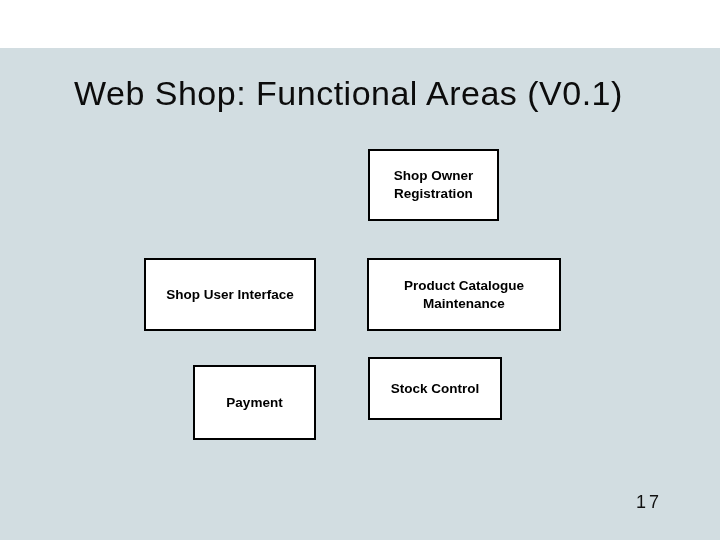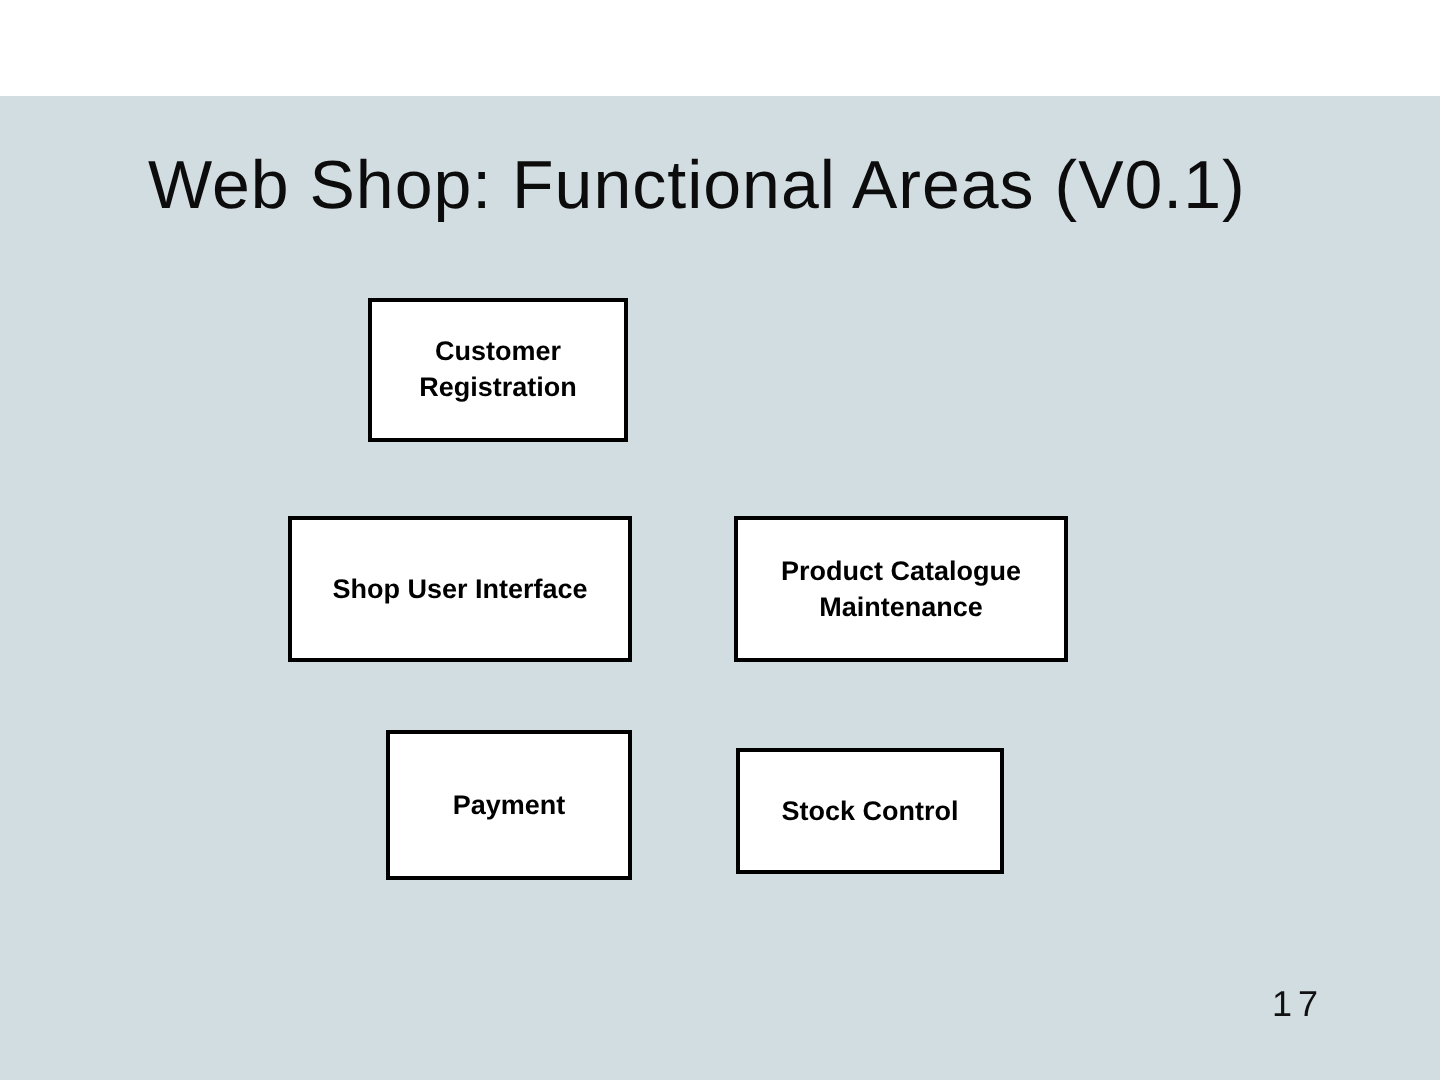--- a/index.html
+++ b/index.html
@@ -53,46 +53,46 @@
     font-weight: 700;
     font-size: 13.5px;
     line-height: 18px;
     color: #000000;
     padding: 4px 10px;
   }
 
   .fn-box-1 { left: 184px; top: 149px; width: 130px; height: 72px; }
   .fn-box-2 { left: 368px; top: 149px; width: 131px; height: 72px; }
   .fn-box-3 { left: 144px; top: 258px; width: 172px; height: 73px; }
-  .fn-box-4 { left: 367px; top: 258px; width: 167px; height: 73px; }
+  .fn-box-4 { left: 367px; top: 258px; width: 194px; height: 73px; }
   .fn-box-5 { left: 193px; top: 365px; width: 123px; height: 75px; }
-  .fn-box-6 { left: 368px; top: 374px; width: 134px; height: 63px; }
+  .fn-box-6 { left: 368px; top: 357px; width: 134px; height: 63px; }
 
   .page-number {
     position: absolute;
     left: 636px;
     top: 492px;
     font-size: 18px;
     letter-spacing: 3px;
     color: #111111;
   }
 </style>
 </head>
 <body>
 
 <div class="slide">
 
   <div class="slide-body"></div>
 
   <h1 class="slide-title">Web Shop: Functional Areas (V0.1)</h1>
 
-  <div class="fn-box fn-box-1">
-    <span>Customer Registration</span>
+
+  <div class="fn-box fn-box-2">
+    <span>Shop Owner Registration</span>
   </div>
-
 
   <div class="fn-box fn-box-3">
     <span>Shop User Interface</span>
   </div>
 
   <div class="fn-box fn-box-4">
     <span>Product Catalogue Maintenance</span>
   </div>
 
   <div class="fn-box fn-box-5">

